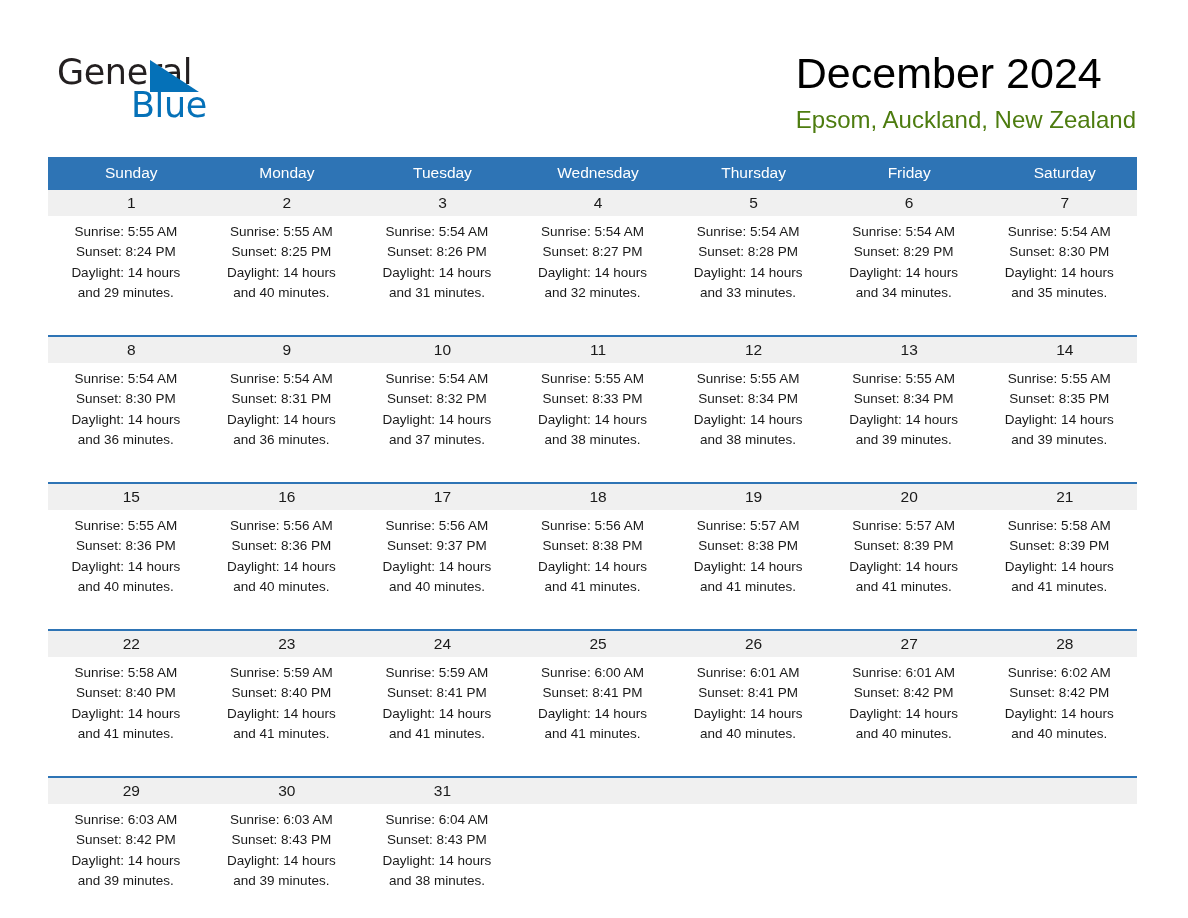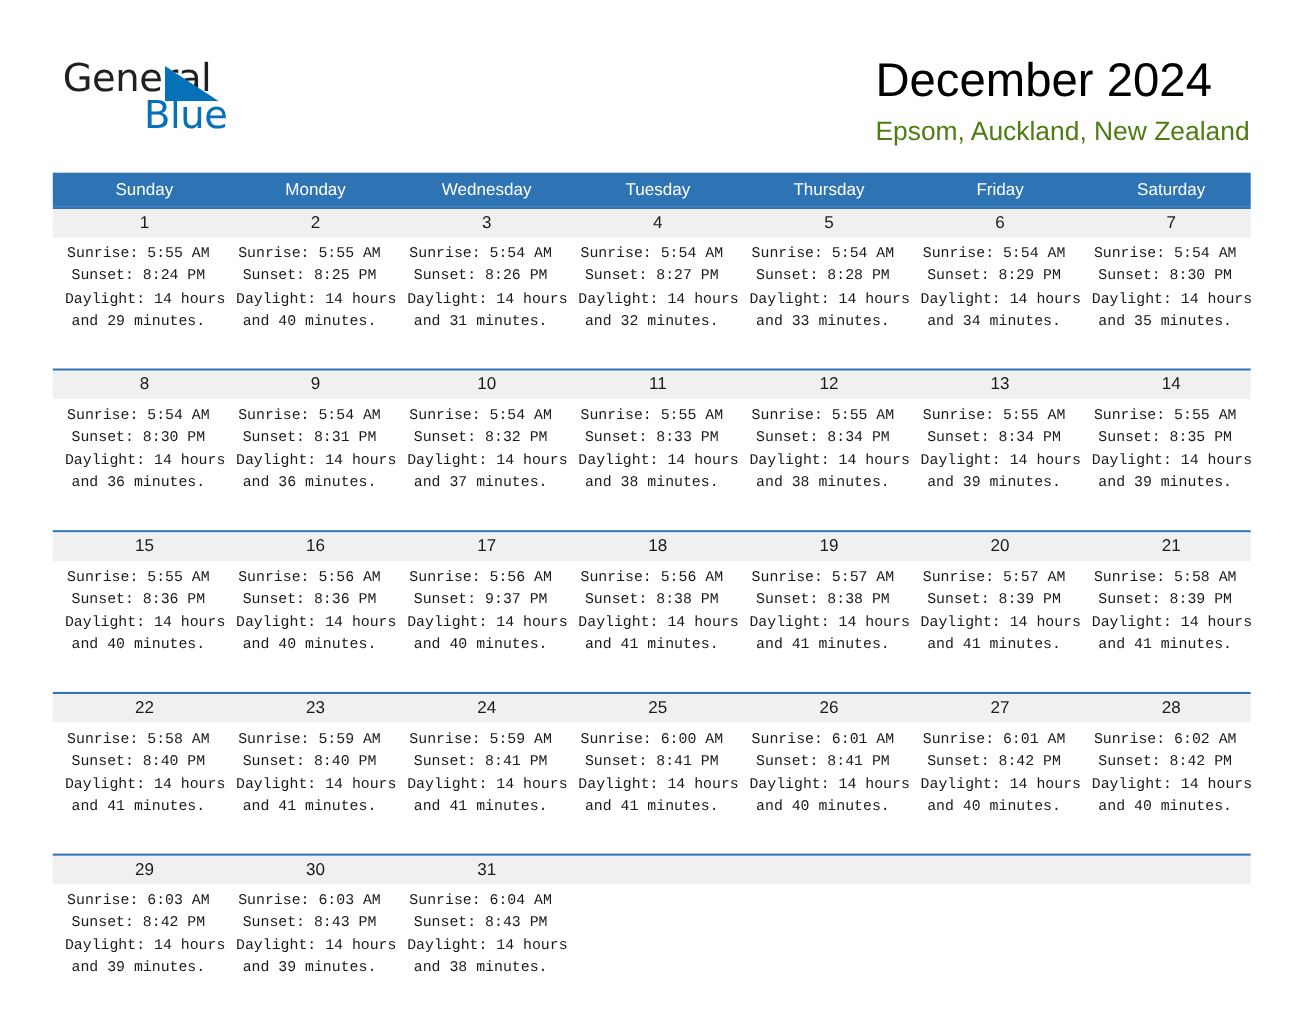--- a/index.html
+++ b/index.html
@@ -136,21 +136,20 @@
     line-height: 26px;
     padding-left: 11px;
     box-sizing: border-box;
     color: #1a1a1a;
     white-space: nowrap;
   }
   .detail-band {
     display: flex;
     background: #ffffff;
     height: 119px;
-    font-family: Liberation Mono, monospace;
   }
   .detail-cell {
     flex: 1 1 0;
     min-width: 0;
     padding: 6px 11px 0 11px;
     box-sizing: border-box;
   }
   .detail-line {
     font-size: 13.5px;
     line-height: 20.3px;
@@ -180,22 +179,22 @@
       <div class="location-subtitle">Epsom, Auckland, New Zealand</div>
     </div>
 
   </div>
 
   <div class="calendar">
 
     <div class="weekday-header">
       <div class="weekday-cell">Sunday</div>
       <div class="weekday-cell">Monday</div>
+      <div class="weekday-cell">Tuesday</div>
       <div class="weekday-cell">Wednesday</div>
-      <div class="weekday-cell">Tuesday</div>
       <div class="weekday-cell">Thursday</div>
       <div class="weekday-cell">Friday</div>
       <div class="weekday-cell">Saturday</div>
     </div>
 
     <div class="week-row">
       <div class="daynum-band">
         <div class="daynum-cell">1</div>
         <div class="daynum-cell">2</div>
         <div class="daynum-cell">3</div>

